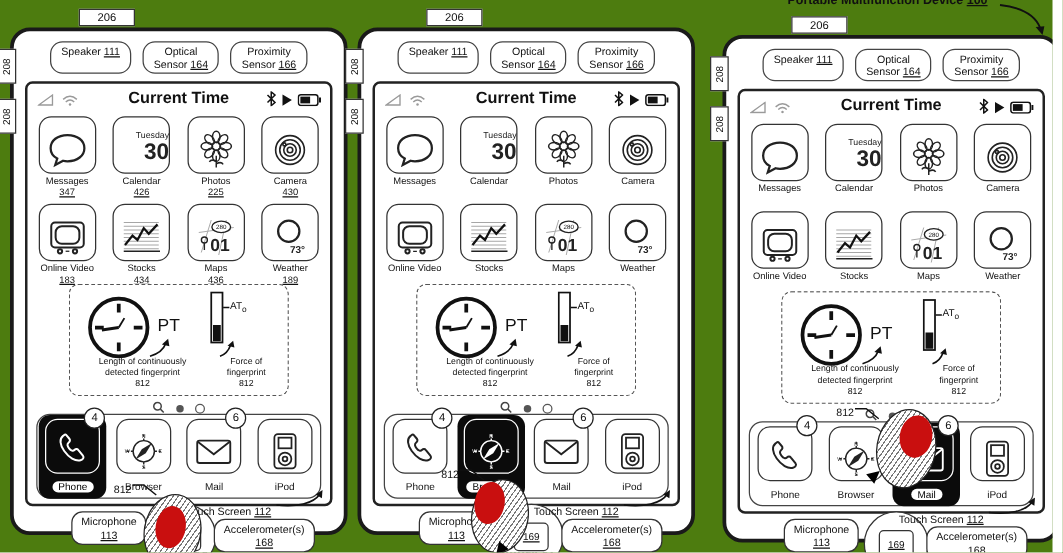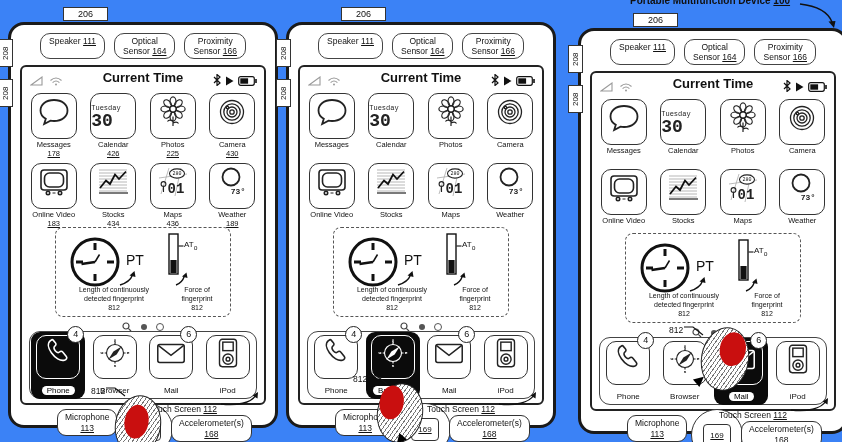--- a/index.html
+++ b/index.html
@@ -1,16 +1,16 @@
 <!DOCTYPE html>
 <html><head>
 <meta charset="utf-8">
 <style>
   html,body{margin:0;padding:0;background:#fff;}
-  #canvas{position:relative;width:842px;height:442px;background:#3b82f6;overflow:hidden;
+  #canvas{position:relative;width:842px;height:442px;background:#4d7c0f;overflow:hidden;
           font-family:"Liberation Sans",sans-serif;color:#111;}
   .ref{text-decoration:underline;}
   
   .phone-wrap{position:absolute;width:270px;height:420px;}
   .fig1{left:8px;top:22px;}
   .fig2{left:286px;top:22px;}
   .fig3{left:578px;top:28px;}
   .phone-body{position:absolute;left:0;top:0;width:264px;height:400px;border:3px solid #1a1a1a;
               border-radius:16px;background:#fff;}
   .caption{position:absolute;top:413px;left:0;width:270px;text-align:center;
@@ -30,21 +30,21 @@
           border-radius:6px;background:#fff;}
   .statusbar{position:absolute;top:0;left:0;right:0;height:22px;}
   .sb-left{position:absolute;left:8px;top:5px;display:flex;gap:6px;align-items:center;}
   .sb-right{position:absolute;right:7px;top:5px;display:flex;gap:4px;align-items:center;}
   .sb-title{position:absolute;left:0;right:0;top:3px;text-align:center;font-size:13px;font-weight:bold;}
   
   .app-row{position:absolute;left:2px;right:2px;display:flex;justify-content:space-around;}
   .row1{top:26px;} .row2{top:96px;}
   .app{width:54px;text-align:center;}
   .tile{width:44px;height:44px;border:1.5px solid #333;border-radius:10px;margin:0 auto;
-        display:flex;align-items:flex-start;justify-content:center;background:#fff;color:#222;font-family:Liberation Mono, monospace;}
+        display:flex;align-items:flex-end;justify-content:center;background:#fff;color:#222;}
   .app-label{font-size:7.5px;margin-top:2px;line-height:1.1;}
   .app-ref{font-size:7.5px;}
   .cal-tile{flex-direction:column;line-height:1;}
   .cal-day{font-size:7px;margin-top:2px;}
   .cal-date{font-size:18px;font-weight:bold;}
   
   .fp-panel{position:absolute;left:50%;transform:translateX(-50%);top:160px;width:174px;height:88px;
             border:1.6px dashed #555;border-radius:8px;background:#fff;}
   .clock-svg{position:absolute;left:12px;top:7px;}
   .pt-label{position:absolute;left:70px;top:24px;font-size:14px;}
@@ -165,21 +165,21 @@
         </div>
 
         <div class="app-row row1">
           <div class="app">
             <div class="tile">
                 <svg width="36" height="36" viewBox="0 0 36 36">
                   <path d="M18 6 C10 6 4.5 10.5 4.5 16.5 C4.5 20 6.5 23 9.8 24.8 L8.2 30 L14.5 26.6 C15.6 26.9 16.8 27 18 27 C26 27 31.5 22.5 31.5 16.5 C31.5 10.5 26 6 18 6 Z" fill="none" stroke="currentColor" stroke-width="1.8"></path>
                 </svg>
               </div>
             <div class="app-label">Messages</div>
-            <div class="app-ref ref">178</div>
+            <div class="app-ref ref">347</div>
           </div>
           <div class="app">
             <div class="tile cal-tile">
               <div class="cal-day">Tuesday</div>
               <div class="cal-date">30</div>
             </div>
             <div class="app-label">Calendar</div>
             <div class="app-ref ref">426</div>
           </div>
           <div class="app">

